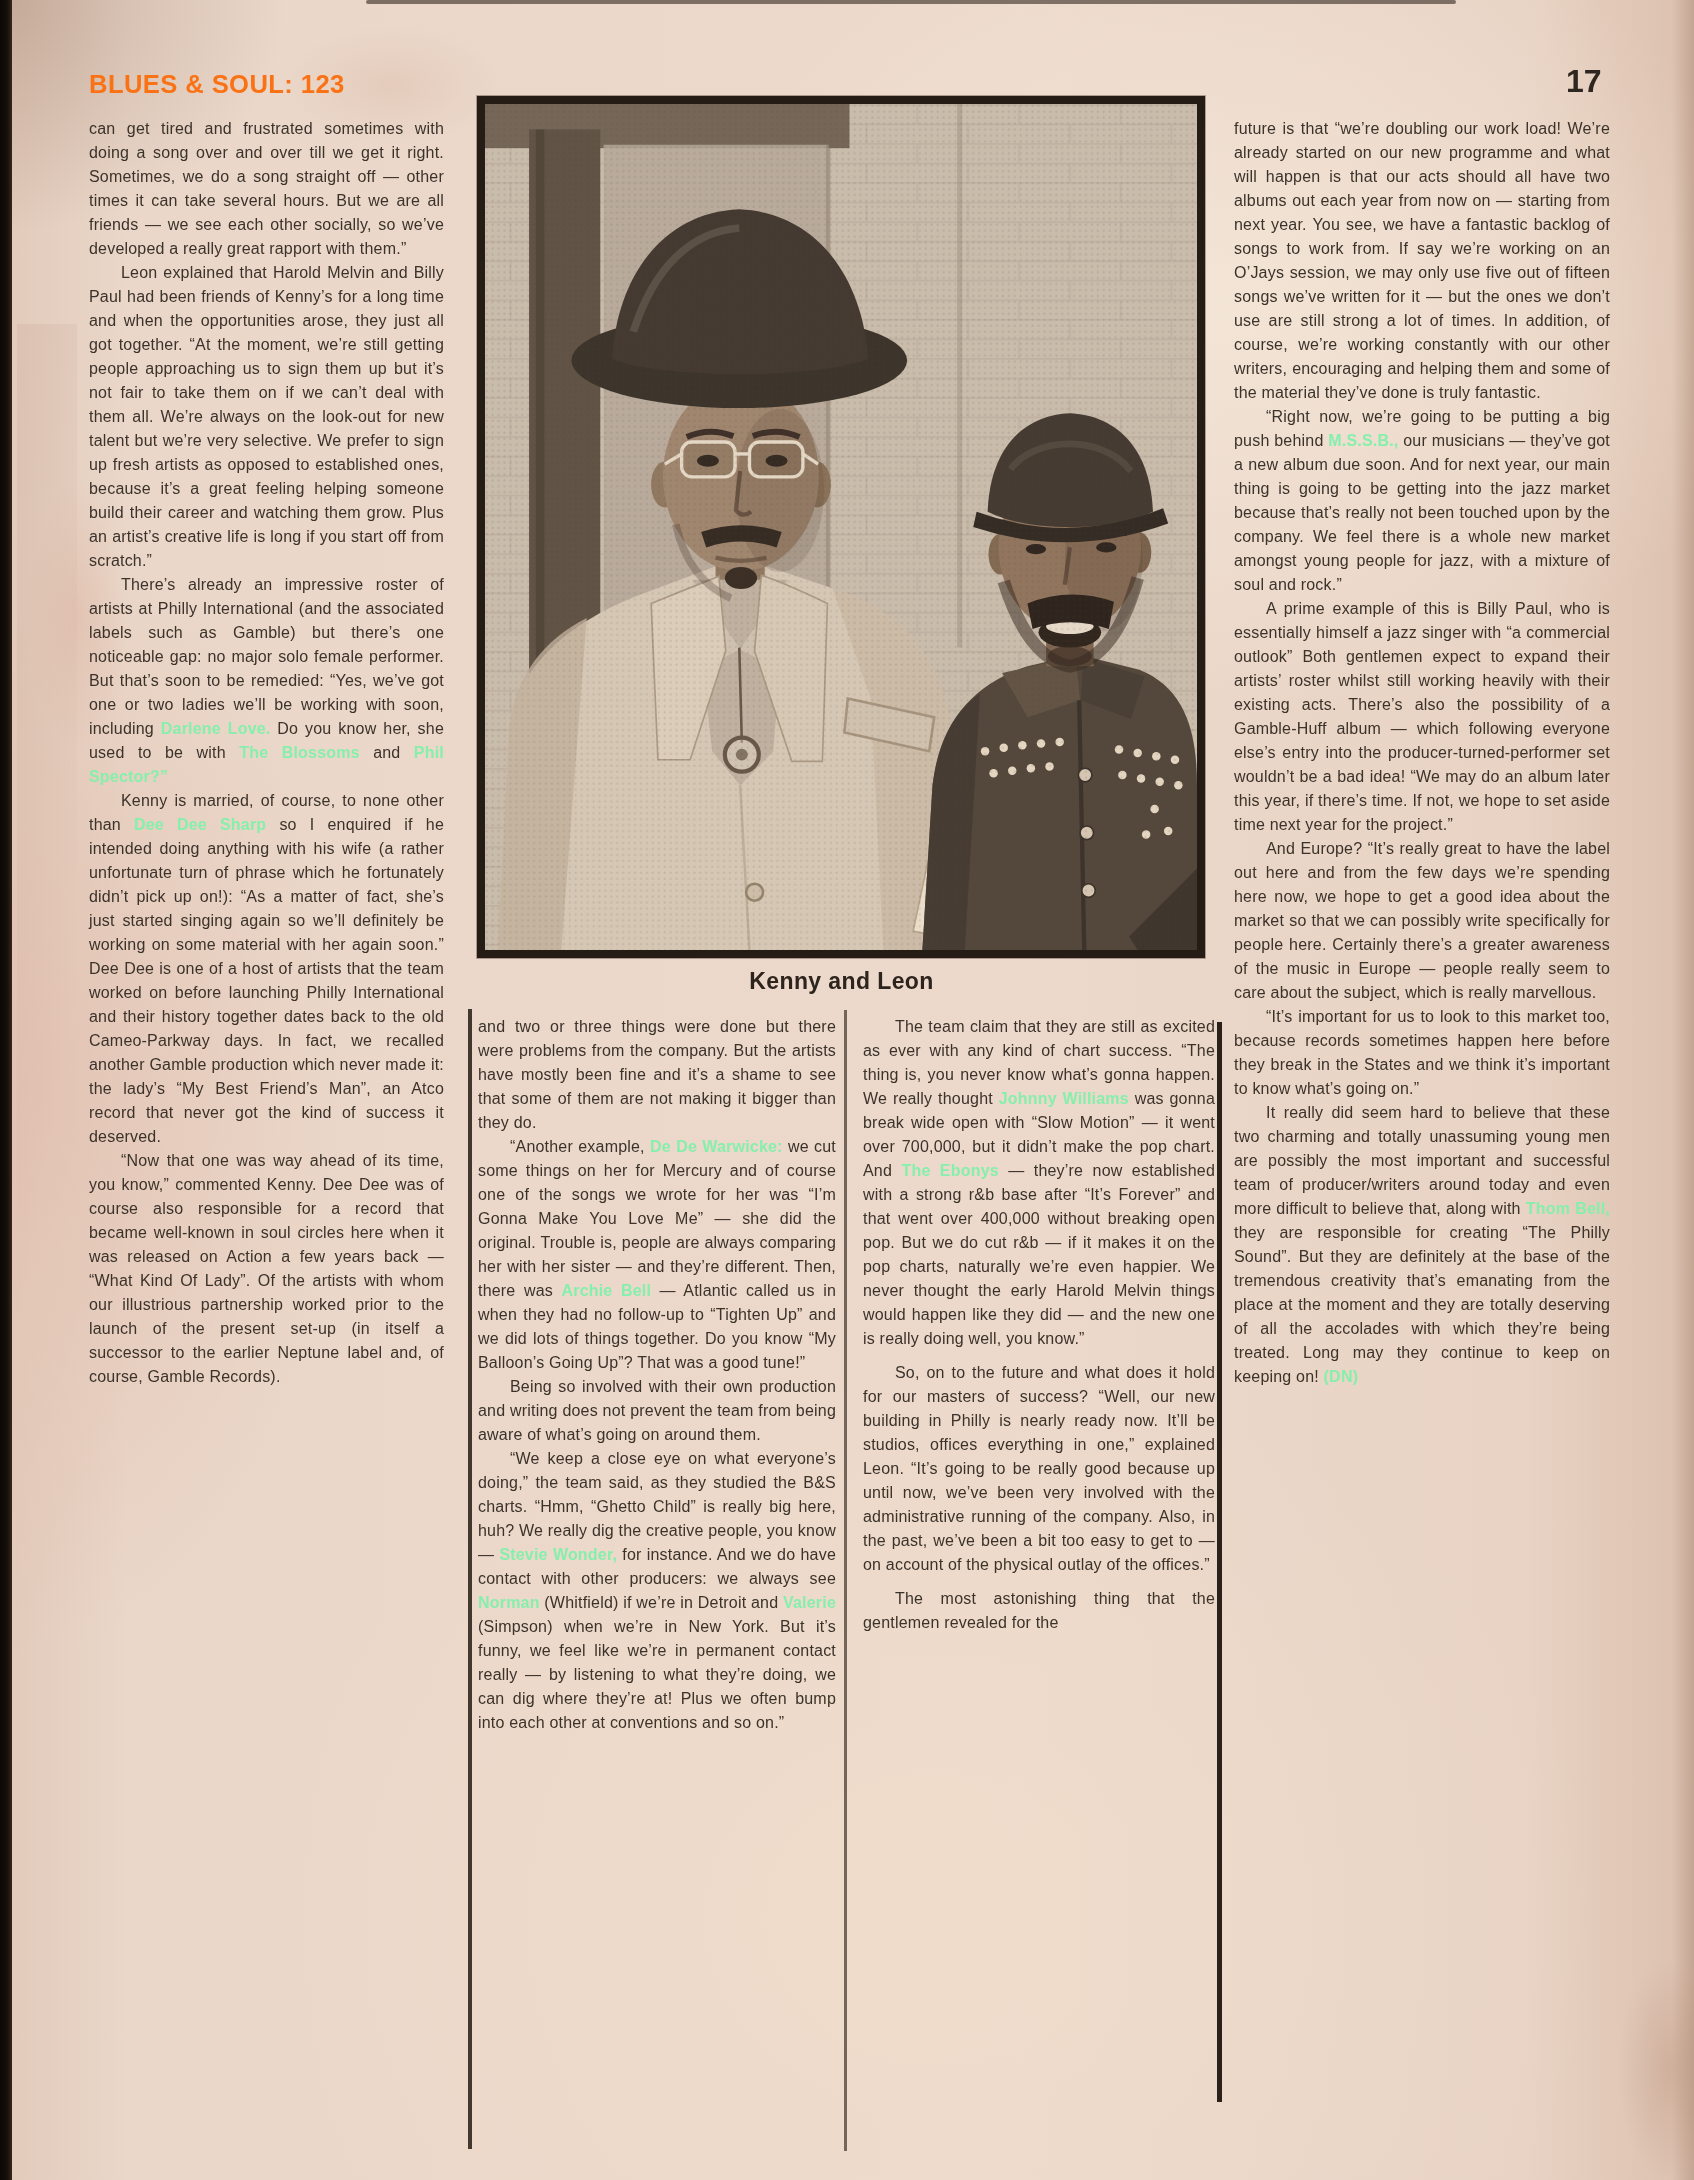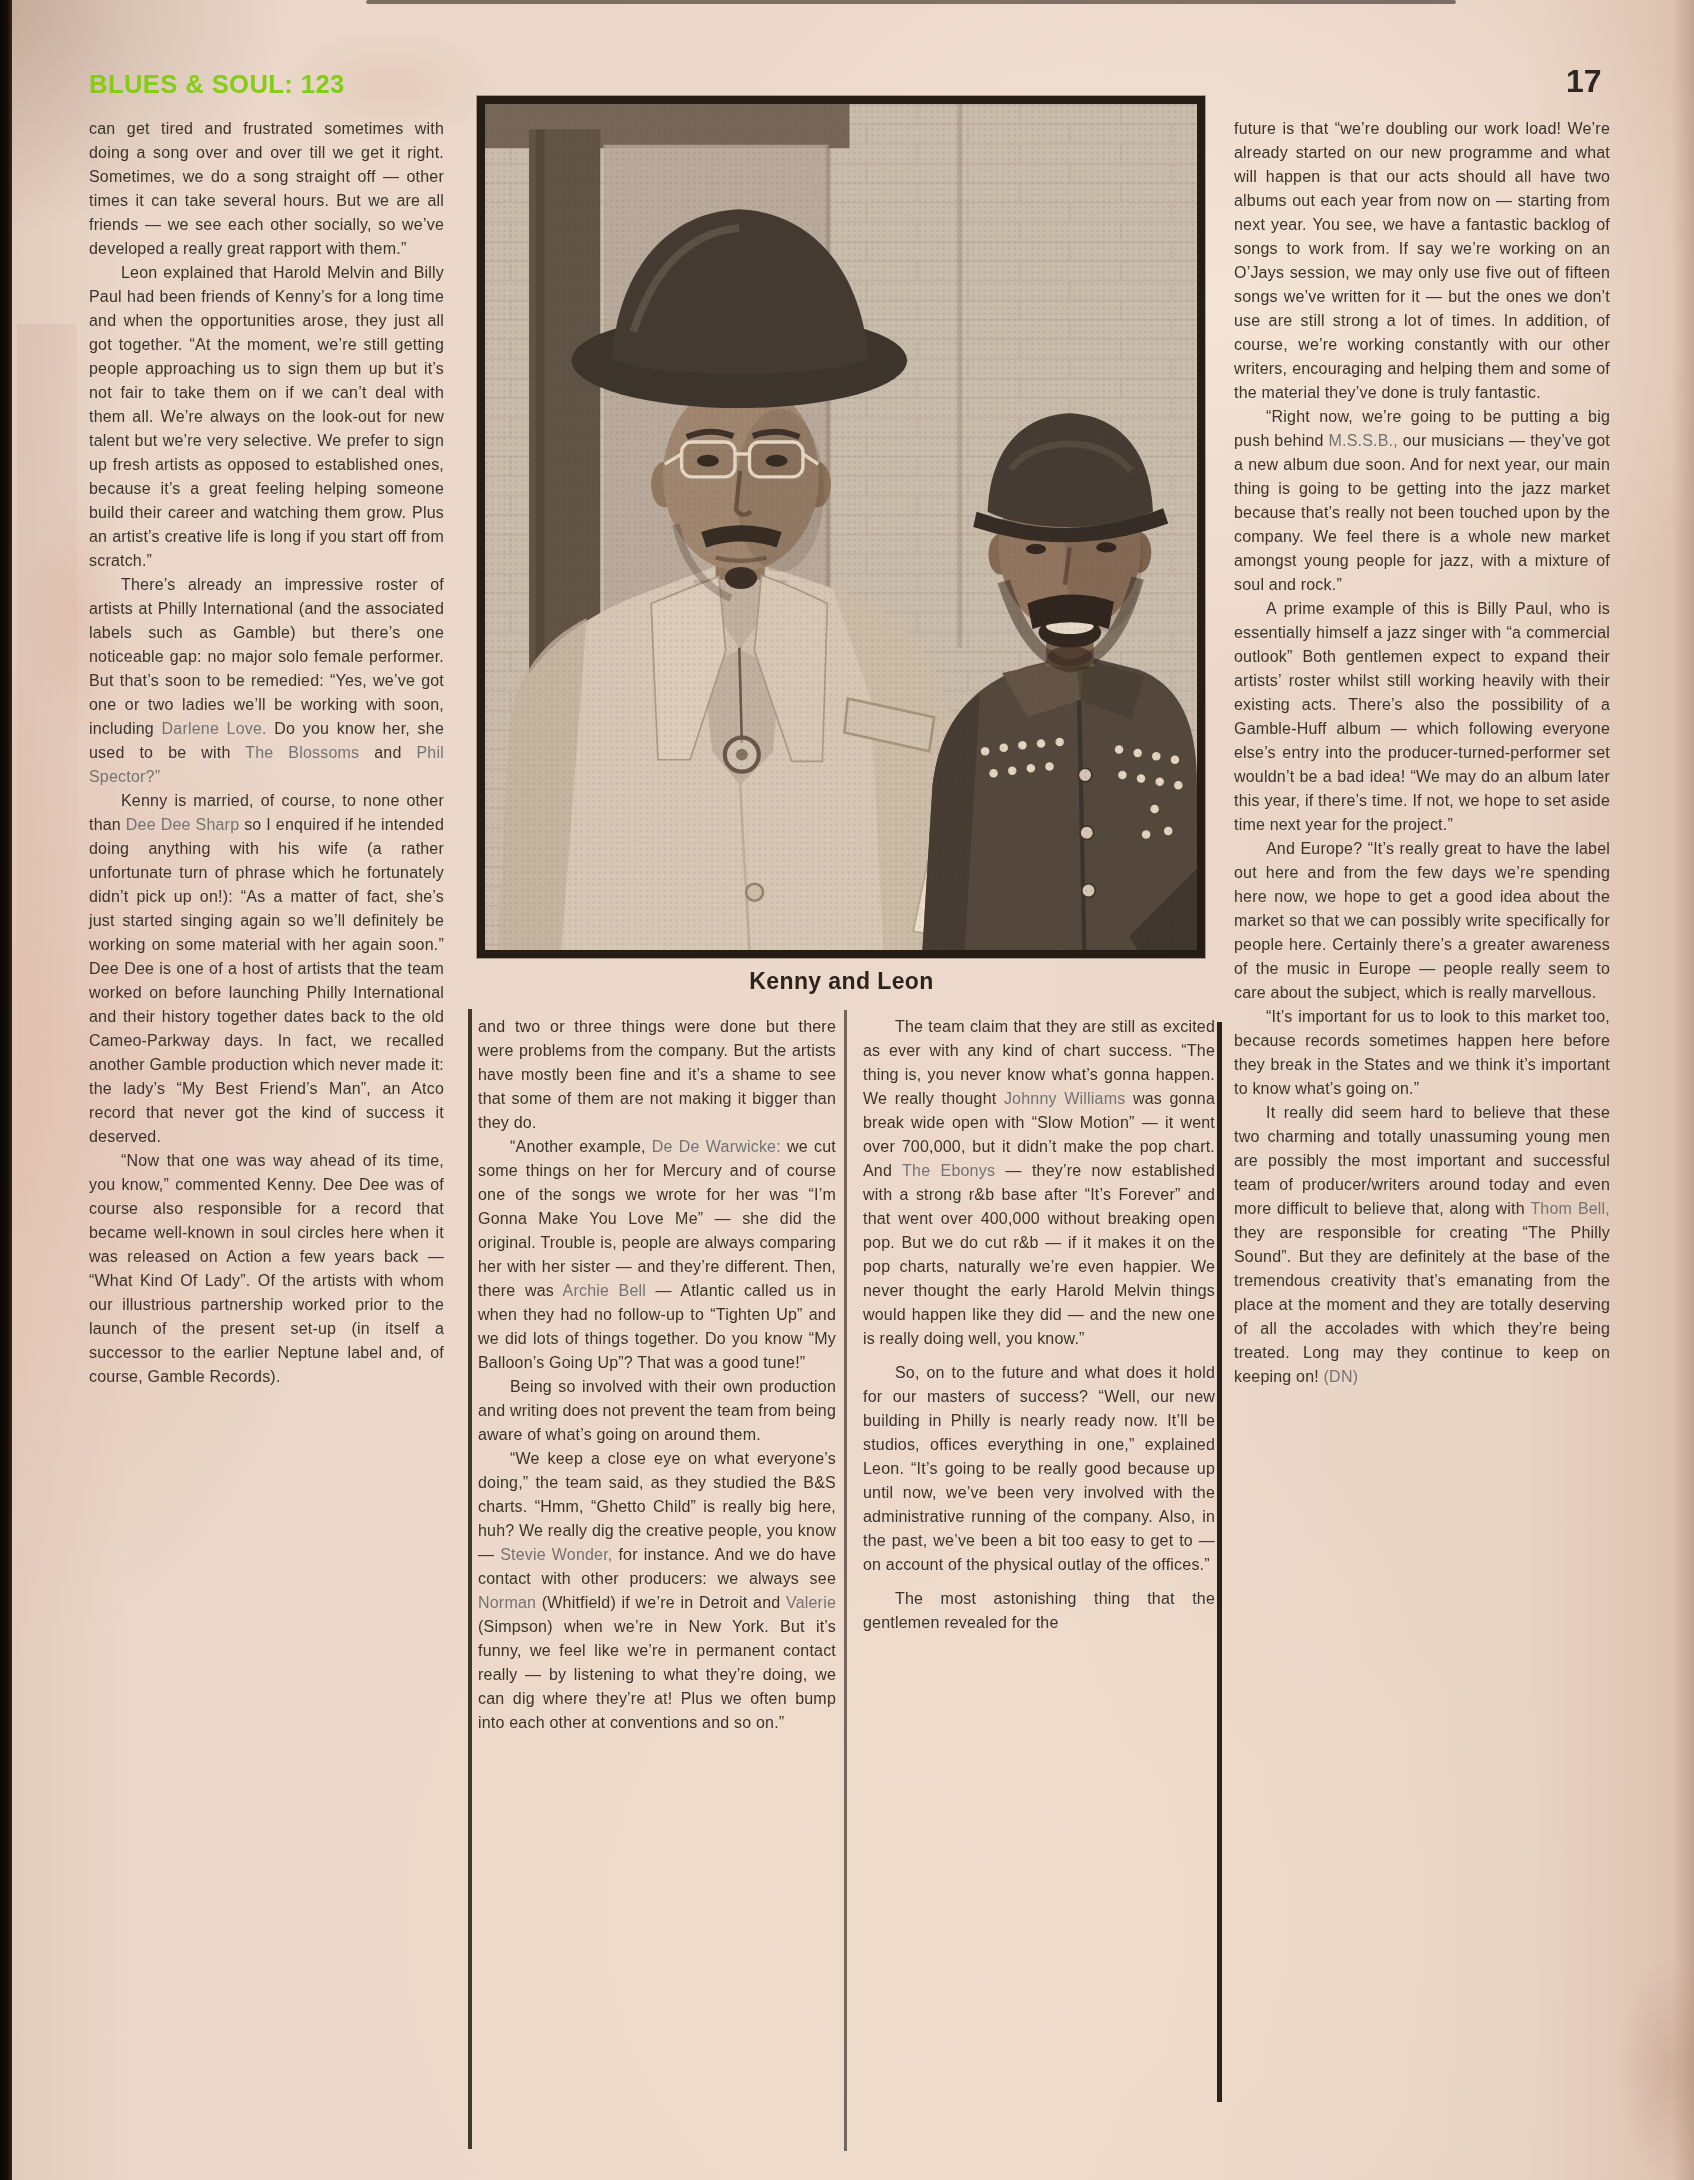--- a/index.html
+++ b/index.html
@@ -11,28 +11,28 @@
       radial-gradient(1107px 937px at 55% 88%, rgba(240,221,203,.8) 0%, rgba(240,221,203,0) 60%),
       radial-gradient(426px 358px at 0% 0%, rgba(120,84,64,.28) 0%, rgba(120,84,64,0) 65%),
       linear-gradient(90deg,#e2cbbb 0%,#ead7c9 7%,#ecd9cb 60%,#e8d3c4 90%,#dcc0ae 100%);}
   .edge-left{position:absolute;left:0;top:0;width:12px;height:2181px;
     background:linear-gradient(90deg,#0b0706 0%,#160f0a 60%,#37281d 100%);}
   .edge-top{position:absolute;left:366px;top:0;width:1090px;height:4.3px;background:rgba(35,24,16,.55);border-radius:2.6px;}
   .edge-right{position:absolute;right:0;top:0;width:22px;height:2181px;background:linear-gradient(90deg,rgba(120,85,62,0),rgba(120,85,62,.25));}
   .crease{position:absolute;left:17px;top:324px;width:60px;height:1363px;
     background:linear-gradient(100deg,rgba(150,100,80,.10),rgba(255,255,255,0) 60%);}
 
-  .mag-title{position:absolute;left:89px;top:70px;font-size:25.6px;font-weight:700;color:#84cc16;letter-spacing:0.4px;}
+  .mag-title{position:absolute;left:89px;top:70px;font-size:25.6px;font-weight:700;color:#f97316;letter-spacing:0.4px;}
   .page-num{position:absolute;left:1566px;top:63px;font-size:32px;font-weight:700;color:#2e2620;}
 
   .col{position:absolute;text-align:justify;color:#3b322a;font-size:16px;line-height:24px;letter-spacing:0.2px;}
   .col p{margin:0;}
   .col p.indent{text-indent:32px;}
   .col3 p + p{margin-top:10.2px;}
-  .b{font-weight:400;color:#737373;}
+  .b{font-weight:700;color:#86efac;}
   .col1{left:89px;top:117px;width:355px;height:2019px;}
   .col2{left:478px;top:1015px;width:358px;height:1141px;}
   .col3{left:855px;top:1015px;width:352px;height:1146px;margin-left:8px;}
   .col4{left:1234px;top:117px;width:376px;height:1959px;}
 
   .divider{position:absolute;background:#3d332a;}
   .div-a{left:468px;top:1009px;width:4.3px;height:1140px;background:#43382e;}
   .div-b{left:844px;top:1010px;width:2.6px;height:1141px;background:#55483c;opacity:.8;}
   .div-c{left:1217px;top:1022px;width:5.1px;height:1080px;background:#29211a;}
 

